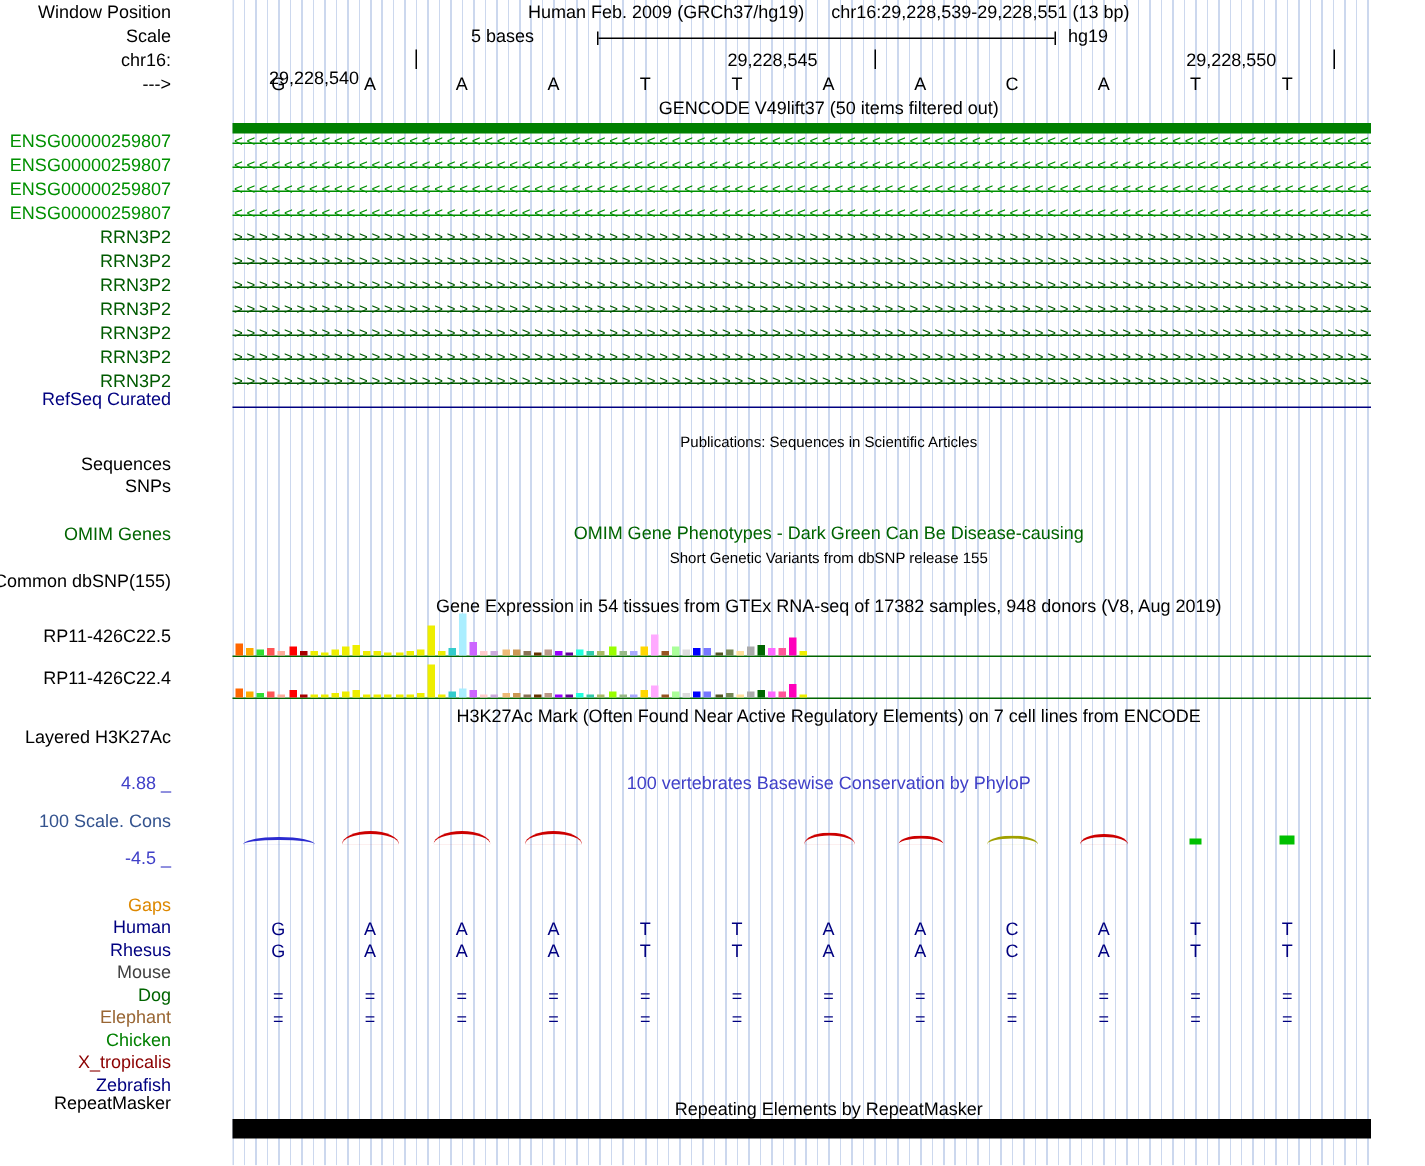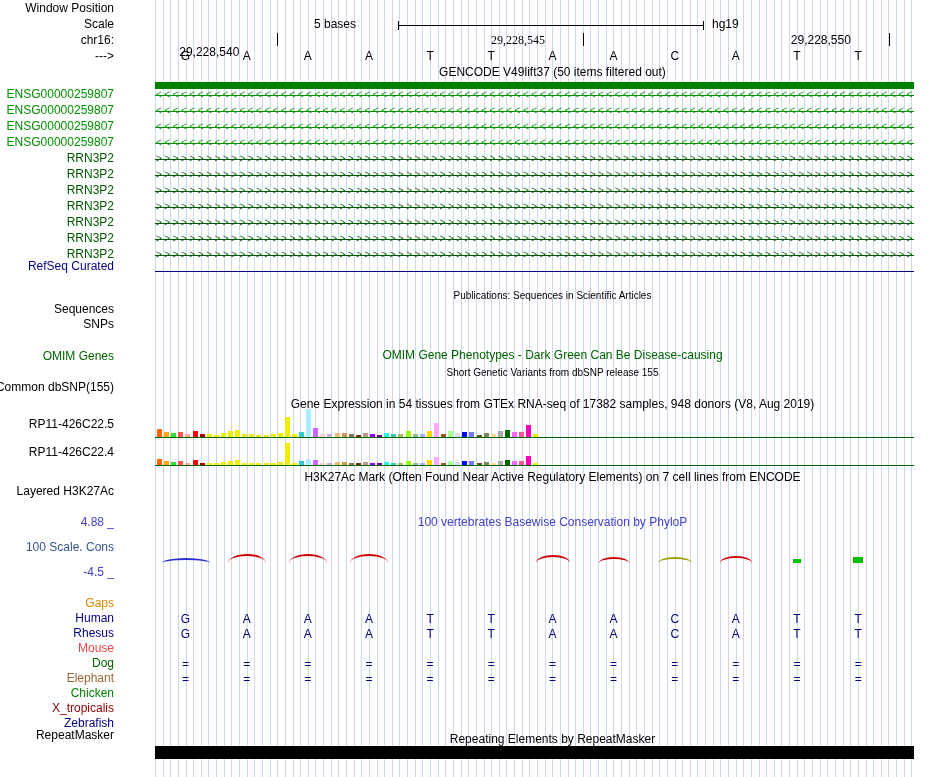--- a/index.html
+++ b/index.html
@@ -29,20 +29,21 @@
   .arc{position:absolute;border-top:2px solid;border-radius:50% 50% 0 0/100% 100% 0 0}
   .ctick{position:absolute}
 </style>
 </head>
 <body>
 
 <div id="screen">
   <div class="grid"></div>
 
   <div class="lbl" style="top:2px">Window Position</div>
+  <div class="ctr" style="top:2px"><span>Human Feb. 2009 (GRCh37/hg19)</span><span style="display:inline-block;width:18px"></span><span>chr16:29,228,539-29,228,551 (13 bp)</span></div>
 
   <div class="lbl" style="top:18px">Scale</div>
   <div class="abstext" style="right:558px;top:18px">5 bases</div>
   <div class="scalebar" style="left:398px;top:21px;width:306px"></div>
   <div class="abstext" style="left:712px;top:18px">hg19</div>
 
   <div class="lbl" style="top:34px">chr16:</div>
   <div class="lbl" style="top:50px">---&gt;</div>
 
   <div class="ctr" style="top:66px">GENCODE V49lift37 (50 items filtered out)</div>
@@ -84,21 +85,21 @@
     <div class="base" style="left: 521.923px; top: 50px;">A</div>
     <div class="base" style="left: 583.077px; top: 50px;">A</div>
     <div class="base" style="left: 644.231px; top: 50px;">C</div>
     <div class="base" style="left: 705.385px; top: 50px;">A</div>
     <div class="base" style="left: 766.538px; top: 50px;">T</div>
     <div class="base" style="left: 827.692px; top: 50px;">T</div>
     <div class="base" style="left: 888.846px; top: 50px;">T</div>
     <div class="tickv" style="left: 277.308px; top: 33px;"></div>
     <div class="abstext" style="right: 674.692px; top: 46px;">29,228,540</div>
     <div class="tickv" style="left: 583.077px; top: 33px;"></div>
-    <div class="abstext" style="right: 368.923px; top: 34px; font-family: Liberation Serif, serif;">29,228,545</div>
+    <div class="abstext" style="right: 368.923px; top: 34px;">29,228,545</div>
     <div class="tickv" style="left: 888.846px; top: 33px;"></div>
     <div class="abstext" style="right: 63.1538px; top: 34px;">29,228,550</div>
     <div class="lbl" style="top: 88px; color: rgb(0, 144, 0);">ENSG00000259807</div>
     <div class="hline" style="top: 95px; background: rgb(0, 144, 0);"></div>
     <div class="generow" style="top: 88px; color: rgb(0, 144, 0);">&lt;&lt;&lt;&lt;&lt;&lt;&lt;&lt;&lt;&lt;&lt;&lt;&lt;&lt;&lt;&lt;&lt;&lt;&lt;&lt;&lt;&lt;&lt;&lt;&lt;&lt;&lt;&lt;&lt;&lt;&lt;&lt;&lt;&lt;&lt;&lt;&lt;&lt;&lt;&lt;&lt;&lt;&lt;&lt;&lt;&lt;&lt;&lt;&lt;&lt;&lt;&lt;&lt;&lt;&lt;&lt;&lt;&lt;&lt;&lt;&lt;&lt;&lt;&lt;&lt;&lt;&lt;&lt;&lt;&lt;&lt;&lt;&lt;&lt;&lt;&lt;&lt;&lt;&lt;&lt;&lt;&lt;&lt;&lt;&lt;&lt;&lt;&lt;&lt;&lt;&lt;&lt;&lt;&lt;&lt;&lt;&lt;&lt;&lt;&lt;&lt;&lt;&lt;&lt;&lt;&lt;&lt;&lt;&lt;&lt;&lt;&lt;&lt;&lt;&lt;</div>
     <div class="lbl" style="top: 104px; color: rgb(0, 144, 0);">ENSG00000259807</div>
     <div class="hline" style="top: 111px; background: rgb(0, 144, 0);"></div>
     <div class="generow" style="top: 104px; color: rgb(0, 144, 0);">&lt;&lt;&lt;&lt;&lt;&lt;&lt;&lt;&lt;&lt;&lt;&lt;&lt;&lt;&lt;&lt;&lt;&lt;&lt;&lt;&lt;&lt;&lt;&lt;&lt;&lt;&lt;&lt;&lt;&lt;&lt;&lt;&lt;&lt;&lt;&lt;&lt;&lt;&lt;&lt;&lt;&lt;&lt;&lt;&lt;&lt;&lt;&lt;&lt;&lt;&lt;&lt;&lt;&lt;&lt;&lt;&lt;&lt;&lt;&lt;&lt;&lt;&lt;&lt;&lt;&lt;&lt;&lt;&lt;&lt;&lt;&lt;&lt;&lt;&lt;&lt;&lt;&lt;&lt;&lt;&lt;&lt;&lt;&lt;&lt;&lt;&lt;&lt;&lt;&lt;&lt;&lt;&lt;&lt;&lt;&lt;&lt;&lt;&lt;&lt;&lt;&lt;&lt;&lt;&lt;&lt;&lt;&lt;&lt;&lt;&lt;&lt;&lt;&lt;&lt;</div>
     <div class="lbl" style="top: 120px; color: rgb(0, 144, 0);">ENSG00000259807</div>
     <div class="hline" style="top: 127px; background: rgb(0, 144, 0);"></div>
@@ -272,21 +273,21 @@
     <div class="base" style="left: 338.462px; top: 628px; color: rgb(0, 0, 128);">A</div>
     <div class="base" style="left: 399.615px; top: 628px; color: rgb(0, 0, 128);">T</div>
     <div class="base" style="left: 460.769px; top: 628px; color: rgb(0, 0, 128);">T</div>
     <div class="base" style="left: 521.923px; top: 628px; color: rgb(0, 0, 128);">A</div>
     <div class="base" style="left: 583.077px; top: 628px; color: rgb(0, 0, 128);">A</div>
     <div class="base" style="left: 644.231px; top: 628px; color: rgb(0, 0, 128);">C</div>
     <div class="base" style="left: 705.385px; top: 628px; color: rgb(0, 0, 128);">A</div>
     <div class="base" style="left: 766.538px; top: 628px; color: rgb(0, 0, 128);">T</div>
     <div class="base" style="left: 827.692px; top: 628px; color: rgb(0, 0, 128);">T</div>
     <div class="base" style="left: 888.846px; top: 628px; color: rgb(0, 0, 128);">T</div>
-    <div class="lbl" style="top: 642px; color: #ef4444;">Mouse</div>
+    <div class="lbl" style="top: 642px; color: #404040;">Mouse</div>
     <div class="lbl" style="top: 657px; color: rgb(0, 100, 0);">Dog</div>
     <div class="base" style="left: 155px; top: 658px; color: rgb(0, 0, 128);">=</div>
     <div class="base" style="left: 216.154px; top: 658px; color: rgb(0, 0, 128);">=</div>
     <div class="base" style="left: 277.308px; top: 658px; color: rgb(0, 0, 128);">=</div>
     <div class="base" style="left: 338.462px; top: 658px; color: rgb(0, 0, 128);">=</div>
     <div class="base" style="left: 399.615px; top: 658px; color: rgb(0, 0, 128);">=</div>
     <div class="base" style="left: 460.769px; top: 658px; color: rgb(0, 0, 128);">=</div>
     <div class="base" style="left: 521.923px; top: 658px; color: rgb(0, 0, 128);">=</div>
     <div class="base" style="left: 583.077px; top: 658px; color: rgb(0, 0, 128);">=</div>
     <div class="base" style="left: 644.231px; top: 658px; color: rgb(0, 0, 128);">=</div>

